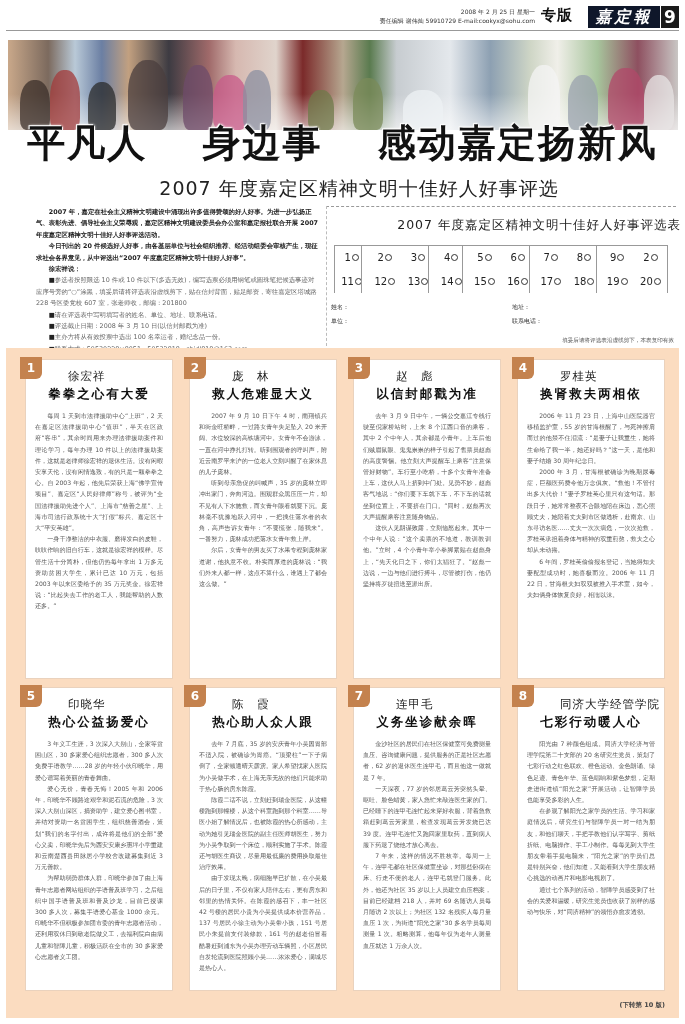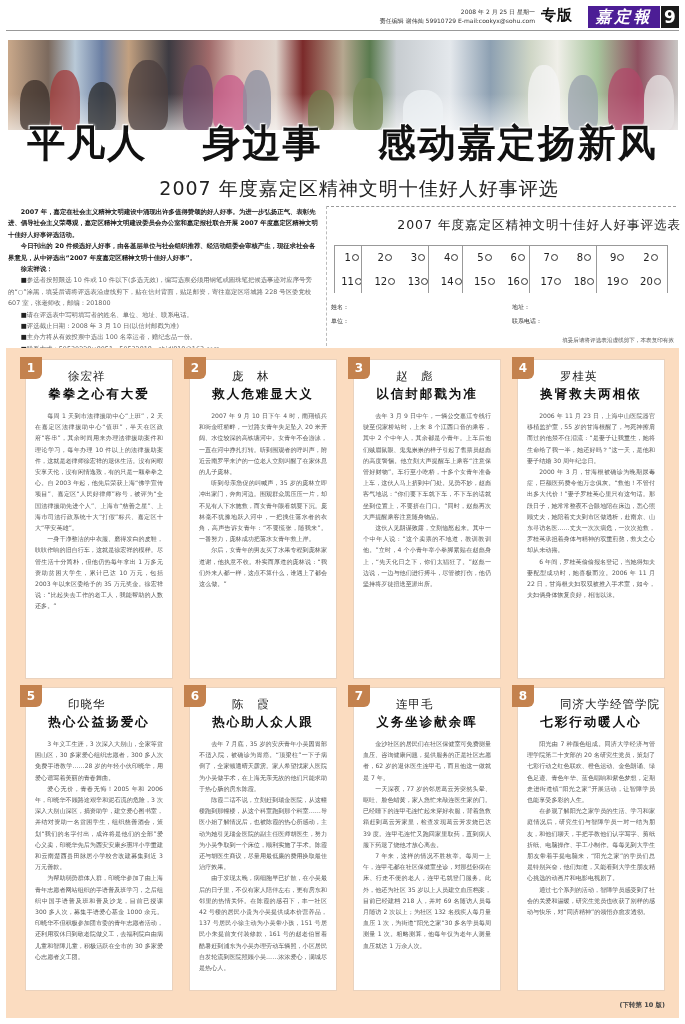--- a/index.html
+++ b/index.html
@@ -3,40 +3,40 @@
 <meta charset="utf-8">
 <style>
   * { margin:0; padding:0; box-sizing:border-box; }
   html, body { width:685px; height:1024px; background:#ffffff; overflow:hidden; }
   body { font-family: "DejaVu Sans", "Liberation Sans", sans-serif; color:#222; position:relative; }
 
   
   .masthead { position:absolute; left:0; top:0; width:685px; height:30px; }
   .mast-meta { position:absolute; right:150px; top:7px; text-align:right; font-size:6px; line-height:9px; color:#333; }
   .mast-special { position:absolute; left:541px; top:6px; font-size:15px; font-weight:bold; color:#111; letter-spacing:1px; }
-  .mast-logo { position:absolute; left:588px; top:6px; width:72px; height:22px; background:#4c1d95; color:#fff; font-family:"DejaVu Serif", serif; font-size:16px; font-weight:bold; font-style:italic; text-align:center; line-height:22px; letter-spacing:3px; }
+  .mast-logo { position:absolute; left:588px; top:6px; width:72px; height:22px; background:#0f172a; color:#fff; font-family:"DejaVu Serif", serif; font-size:16px; font-weight:bold; font-style:italic; text-align:center; line-height:22px; letter-spacing:3px; }
   .mast-page { position:absolute; left:661px; top:6px; width:18px; height:22px; background:#1a1a1a; color:#fff; font-size:17px; font-weight:bold; text-align:center; line-height:22px; }
   .mast-rule { position:absolute; left:6px; top:30px; width:673px; height:1px; background:#999; }
 
   
   .banner { position:absolute; left:8px; top:40px; width:670px; height:90px; overflow:hidden;
     background:
       linear-gradient(180deg, rgba(255,255,255,0) 60%, rgba(255,255,255,0.6) 100%),
       linear-gradient(90deg, #c9a88a 0%, #7c6a5e 6%, #b9c9d7 10%, #6b7fa3 14%, #c2a080 18%, #3d3b42 24%, #a06a6a 30%, #d6b8b0 34%, #e0d4cc 40%, #7b2a2a 44%, #b6a790 50%, #5a7b4f 54%, #c7ccd0 58%, #e4e8ec 66%, #8da0b2 72%, #cfd6c6 78%, #f0efe9 82%, #a7c49c 88%, #8e5060 94%, #c9c6c4 100%); }
   .banner .fig { position:absolute; border-radius:45% 45% 20% 20%; opacity:0.75; }
 
   
   .headline { position:absolute; left:0; top:118px; width:685px; text-align:center; font-size:38px; font-weight:900; color:#111; letter-spacing:2px;
     text-shadow: 0 0 3px #fff, 0 0 3px #fff, 1px 1px 0 #fff, -1px -1px 0 #fff; font-family:"DejaVu Sans", sans-serif; }
   .headline span { margin:0 20px; }
   .subhead { position:absolute; left:0; top:176px; width:685px; text-align:center; font-size:19px; color:#222; letter-spacing:1px;padding-left:33px; }
 
   
   .intro { position:absolute; left:8px; top:207px; width:312px; font-size:6.4px; line-height:11.4px; color:#333; }
-  .intro p { text-indent:2em; }
+  .intro p { text-indent:2em;margin-left:28px; }
   .intro .bold { font-weight:bold; color:#222; }
   .intro .bullet { color:#666; text-indent:2em; }
   .intro .bullet b { color:#222; }
 
   
   .ballot { position:absolute; left:326px; top:206px; width:350px; height:140px; border-top:1px dashed #999; border-left:1px dashed #bbb; }
   .ballot-title { position:absolute; left:4px; top:10px; width:350px; text-align:right; font-size:12.5px; color:#222; letter-spacing:1px; }
   .ballot-grid { position:absolute; left:7px; top:38px; width:334px; height:48px; border:1px solid #999; border-bottom:none; display:grid; grid-template-columns:repeat(10, 1fr); grid-template-rows:1fr 1fr; }
   .ballot-cell { font-size:10px; color:#222; display:flex; align-items:center; justify-content:center; }
   .ballot-cell .circ { display:inline-block; width:7px; height:7px; border:1px solid #333; border-radius:50%; margin-left:1px; }

